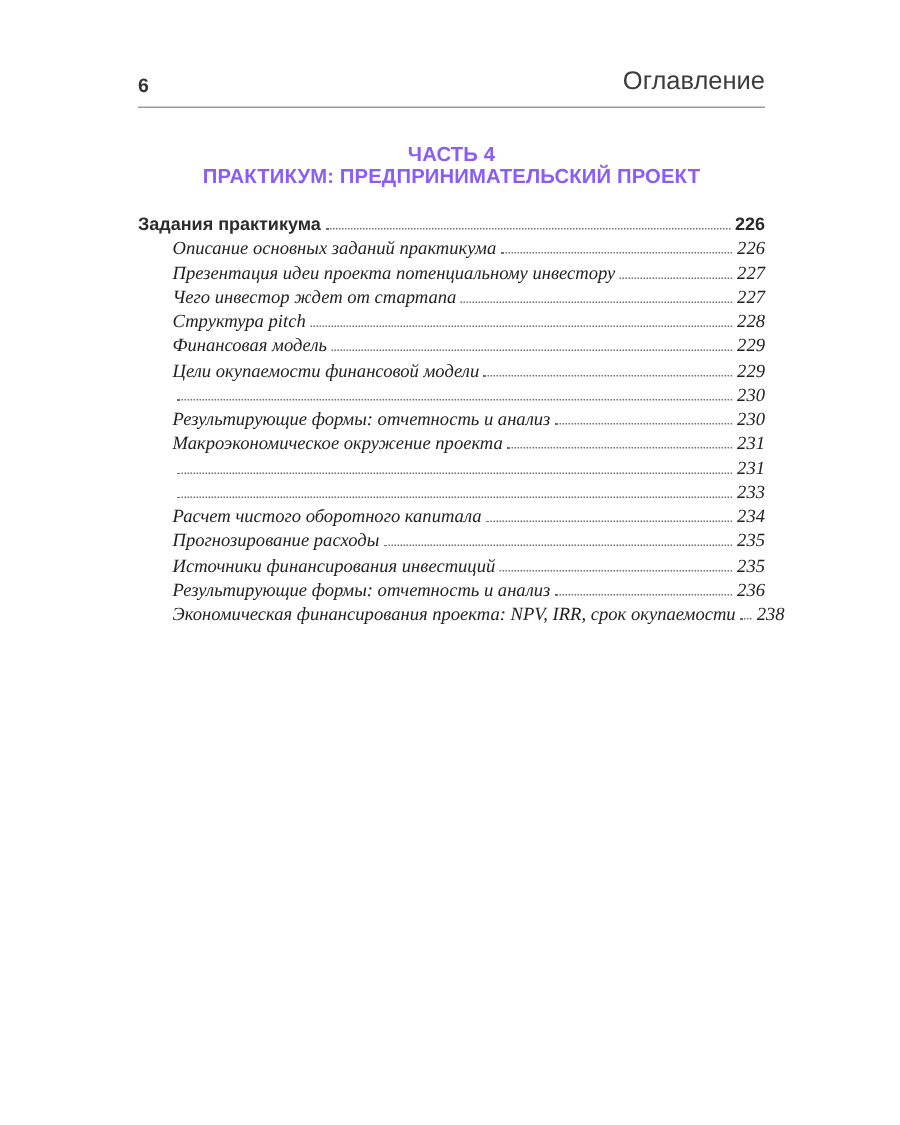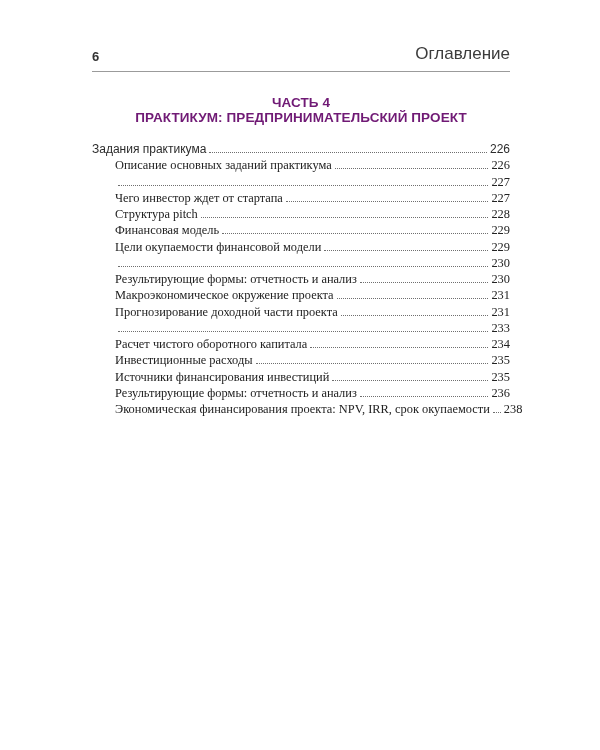--- a/index.html
+++ b/index.html
@@ -40,43 +40,44 @@
     color: #3c3c3c;
   }
   
   .part-heading {
     margin-top: 23px;
     text-align: center;
     font-family: "Liberation Sans", sans-serif;
     font-weight: 700;
     font-size: 13.5px;
     line-height: 15px;
-    color: #701a75;
+    color: #8b5cf6;
     letter-spacing: 0.1px;
   }
   
   .toc {
     margin-top: 17px;
   }
   .toc-row {
     display: flex;
     align-items: baseline;
     height: 16.25px;
     font-family: "Liberation Serif", serif;
     font-size: 12.4px;
     color: #222222;
     cursor: pointer;
   }
   .toc-row.level-1 {
     padding-left: 23px;
+    font-style: italic;
   }
   .toc-row.bold .toc-label,
   .toc-row.bold .toc-page {
     font-family: "Liberation Sans", sans-serif;
-    font-weight: 400;
+    font-weight: 700;
     font-size: 12px;
     color: #2c2c2c;
   }
   .toc-label {
     white-space: nowrap;
   }
   .toc-leader {
     flex: 1 1 auto;
     min-width: 8px;
     height: 1px;
@@ -107,20 +108,21 @@
       <span class="toc-label">Задания практикума</span>
       <span class="toc-leader"></span>
       <span class="toc-page">226</span>
     </div>
       <div class="toc-row level-1">
       <span class="toc-label">Описание основных заданий практикума</span>
       <span class="toc-leader"></span>
       <span class="toc-page">226</span>
     </div>
       <div class="toc-row level-1">
+      <span class="toc-label">Презентация идеи проекта потенциальному инвестору</span>
       <span class="toc-leader"></span>
       <span class="toc-page">227</span>
     </div>
       <div class="toc-row level-1">
       <span class="toc-label">Чего инвестор ждет от стартапа</span>
       <span class="toc-leader"></span>
       <span class="toc-page">227</span>
     </div>
       <div class="toc-row level-1">
       <span class="toc-label">Структура pitch</span>
@@ -145,35 +147,34 @@
       <span class="toc-label">Результирующие формы: отчетность и анализ</span>
       <span class="toc-leader"></span>
       <span class="toc-page">230</span>
     </div>
       <div class="toc-row level-1">
       <span class="toc-label">Макроэкономическое окружение проекта</span>
       <span class="toc-leader"></span>
       <span class="toc-page">231</span>
     </div>
       <div class="toc-row level-1">
-      <span class="toc-label">Прогнозирование доходной части проекта</span>
       <span class="toc-leader"></span>
       <span class="toc-page">231</span>
     </div>
       <div class="toc-row level-1">
       <span class="toc-leader"></span>
       <span class="toc-page">233</span>
     </div>
       <div class="toc-row level-1">
       <span class="toc-label">Расчет чистого оборотного капитала</span>
       <span class="toc-leader"></span>
       <span class="toc-page">234</span>
     </div>
       <div class="toc-row level-1">
-      <span class="toc-label">Инвестиционные расходы</span>
+      <span class="toc-label">Прогнозирование расходы</span>
       <span class="toc-leader"></span>
       <span class="toc-page">235</span>
     </div>
       <div class="toc-row level-1">
       <span class="toc-label">Источники финансирования инвестиций</span>
       <span class="toc-leader"></span>
       <span class="toc-page">235</span>
     </div>
       <div class="toc-row level-1">
       <span class="toc-label">Результирующие формы: отчетность и анализ</span>

